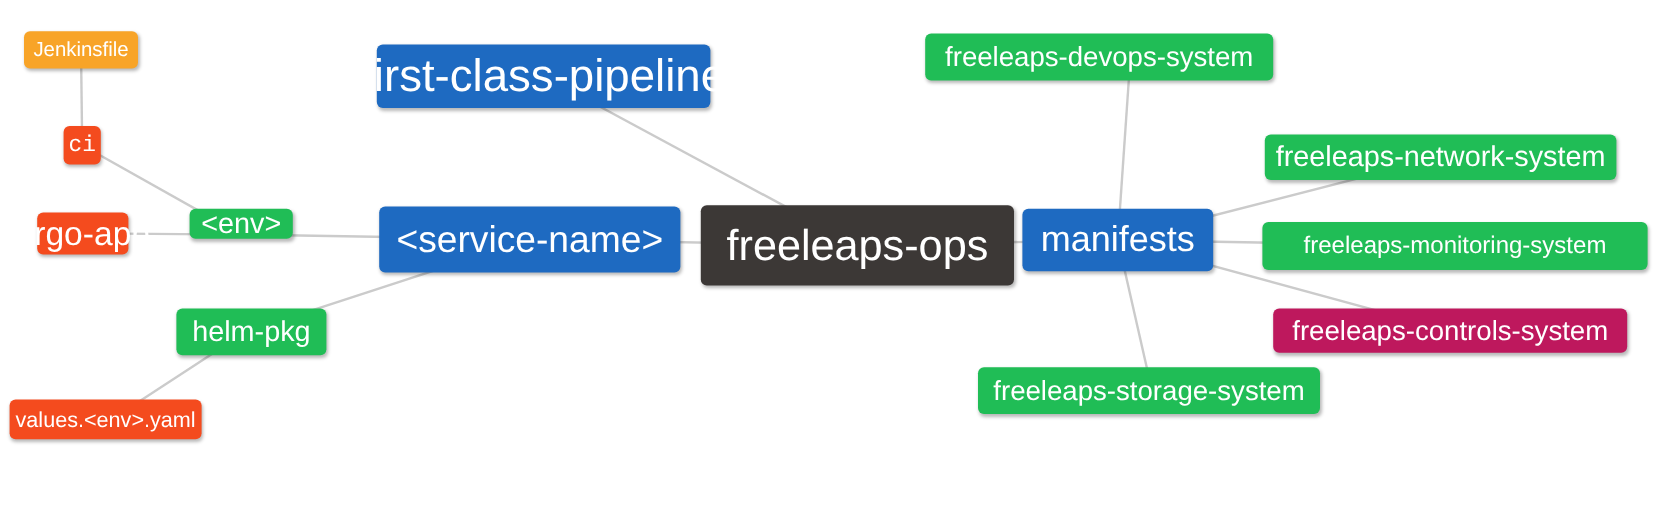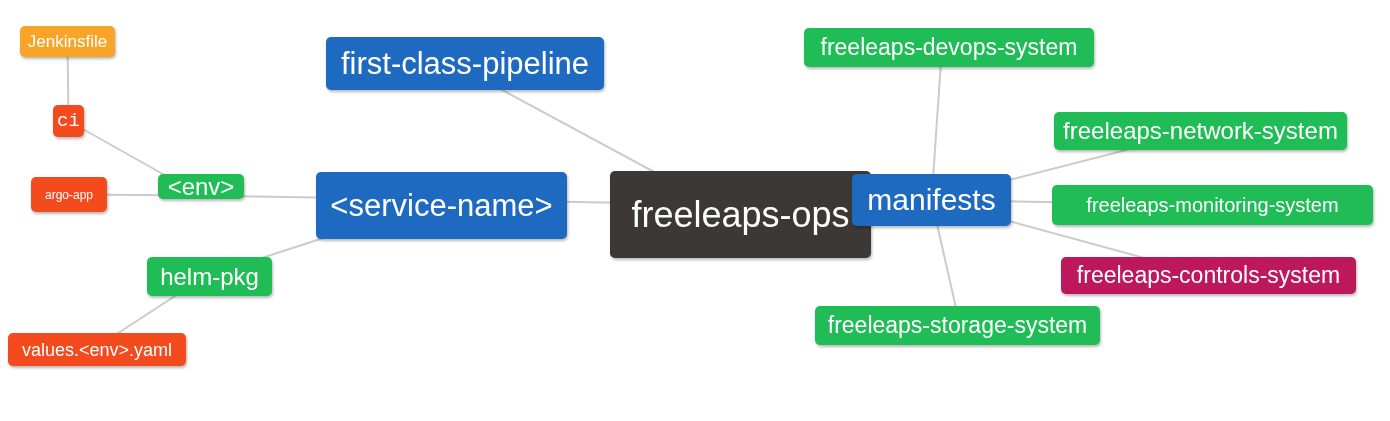--- a/index.html
+++ b/index.html
@@ -53,27 +53,27 @@
       <line x1="714.5" y1="204.5" x2="931.5" y2="200" stroke="#cbcbcb" stroke-width="2"></line>
       <line x1="931.5" y1="200" x2="942" y2="47.5" stroke="#cbcbcb" stroke-width="2"></line>
       <line x1="931.5" y1="200" x2="1200.5" y2="131" stroke="#cbcbcb" stroke-width="2"></line>
       <line x1="931.5" y1="200" x2="1212.5" y2="205" stroke="#cbcbcb" stroke-width="2"></line>
       <line x1="931.5" y1="200" x2="1208.5" y2="275.5" stroke="#cbcbcb" stroke-width="2"></line>
       <line x1="931.5" y1="200" x2="960" y2="325.5" stroke="#cbcbcb" stroke-width="2"></line>
     </svg>
   <div id="node-layer">
       <div class="node" style="left: 20px; top: 26px; width: 95px; height: 31px; font-size: 17px; background: rgb(248, 164, 40);">Jenkinsfile</div>
       <div class="node" style="left: 53px; top: 105px; width: 31px; height: 32px; font-size: 19px; background: rgb(244, 75, 30); font-family: Liberation Mono, monospace;">ci</div>
-      <div class="node" style="left: 31px; top: 177px; width: 76px; height: 35px; font-size: 12px; background: rgb(244, 75, 30);">argo-app</div>
+      <div class="node" style="left: 31px; top: 177px; width: 76px; height: 35px; font-size: 28px; background: rgb(244, 75, 30);">argo-app</div>
       <div class="node" style="left: 158px; top: 174px; width: 86px; height: 25px; font-size: 24px; background: rgb(32, 189, 86); text-align: center;">&lt;env&gt;</div>
       <div class="node" style="left: 147px; top: 257px; width: 125px; height: 39px; font-size: 24px; background: rgb(32, 189, 86);">helm-pkg</div>
-      <div class="node" style="left: 8px; top: 333px; width: 178px; height: 33px; font-size: 18px; background: rgb(244, 75, 30);">values.&lt;env&gt;.yaml</div>
-      <div class="node" style="left: 326px; top: 37px; width: 278px; height: 53px; font-size: 31px; background: rgb(30, 106, 193); text-align: right;">first-class-pipeline</div>
-      <div class="node" style="left: 316px; top: 172px; width: 251px; height: 67px; font-size: 31px; background: rgb(30, 106, 193);">&lt;service-name&gt;</div>
-      <div class="node" style="left: 584px; top: 171px; width: 261px; height: 87px; font-size: 36px; background: rgb(60, 56, 54); margin-left: 26px;">freeleaps-ops</div>
+      <div class="node" style="left: 8px; top: 333px; width: 160px; height: 33px; font-size: 18px; background: rgb(244, 75, 30);">values.&lt;env&gt;.yaml</div>
+      <div class="node" style="left: 314px; top: 37px; width: 278px; height: 53px; font-size: 38px; background: rgb(30, 106, 193); text-align: right;">first-class-pipeline</div>
+      <div class="node" style="left: 316px; top: 172px; width: 251px; height: 55px; font-size: 31px; background: rgb(30, 106, 193);">&lt;service-name&gt;</div>
+      <div class="node" style="left: 584px; top: 171px; width: 261px; height: 67px; font-size: 36px; background: rgb(60, 56, 54);">freeleaps-ops</div>
       <div class="node" style="left: 852px; top: 174px; width: 159px; height: 52px; font-size: 30px; background: rgb(30, 106, 193);">manifests</div>
-      <div class="node" style="left: 804px; top: 28px; width: 290px; height: 39px; font-size: 23px; background: rgb(32, 189, 86);">freeleaps-devops-system</div>
+      <div class="node" style="left: 771px; top: 28px; width: 290px; height: 39px; font-size: 23px; background: rgb(32, 189, 86);">freeleaps-devops-system</div>
       <div class="node" style="left: 1054px; top: 112px; width: 293px; height: 38px; font-size: 24px; background: rgb(32, 189, 86);">freeleaps-network-system</div>
       <div class="node" style="left: 1052px; top: 185px; width: 321px; height: 40px; font-size: 20px; background: rgb(32, 189, 86);">freeleaps-monitoring-system</div>
       <div class="node" style="left: 1061px; top: 257px; width: 295px; height: 37px; font-size: 23px; background: #be185d;">freeleaps-controls-system</div>
       <div class="node" style="left: 815px; top: 306px; width: 285px; height: 39px; font-size: 23px; background: rgb(32, 189, 86);">freeleaps-storage-system</div>
     </div>
 </div>
 
 </body></html>

